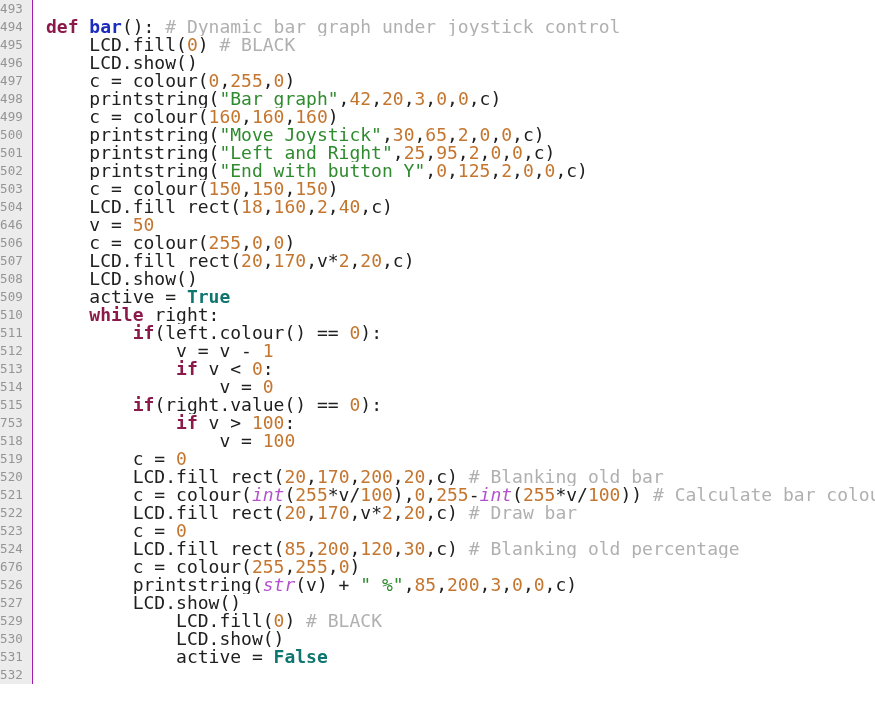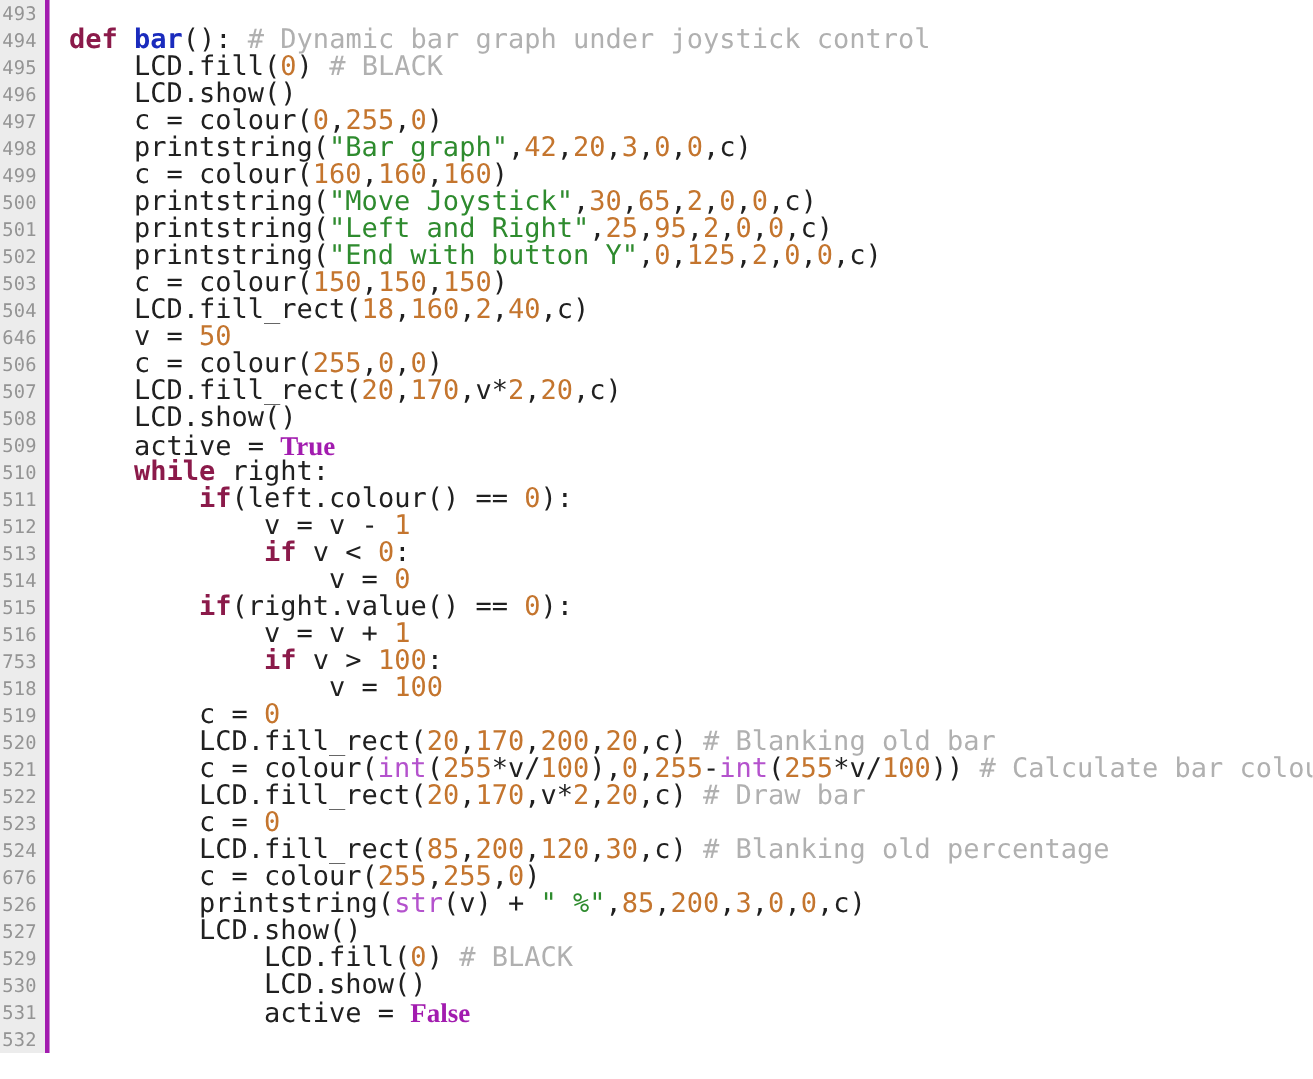--- a/index.html
+++ b/index.html
@@ -29,47 +29,47 @@
     line-height: 18px;
     white-space: pre;
   }
 
   .gutter-cell {
     flex: 0 0 33px;
     width: 33px;
     box-sizing: border-box;
     background: #ececec;
     color: #949494;
-    text-align: center;
+    text-align: left;
     padding-right: 4px;
     font-size: 12.5px;
     line-height: 18px;
     letter-spacing: 0.1px;
     font-family: "DejaVu Sans Mono", "Liberation Mono", monospace;
     user-select: none;
-    border-right: 3px solid #a21caf;
+    border-right: 1px solid #a21caf;
   }
 
   .code-cell {
     flex: 1 1 auto;
     padding-left: 13px;
     font-size: 18px;
     line-height: 18px;
     color: #202020;
     white-space: pre;
     font-family: "DejaVu Sans Mono", "Liberation Mono", monospace;
     overflow: hidden;
   }
 
   
   .t-plain   { color: #202020; }
   .t-kw      { color: #8b1a4a; font-weight: bold; }
-  .t-kw2     { color: #a21caf; font-weight: bold; font-family: Liberation Serif, serif; }
+  .t-kw2     { color: #0f766e; font-weight: bold; }
   .t-fn      { color: #1a2bbd; font-weight: bold; }
-  .t-builtin { color: #b452cd; }
+  .t-builtin { color: #b452cd; font-style: italic; }
   .t-str     { color: #2e8b2e; }
   .t-num     { color: #c4752e; }
   .t-comment { color: #b0b0b0; }
 </style>
 </head>
 <body>
 
 <div id="code-viewer">
   <div id="code-rows">
       <div class="code-row"><div class="gutter-cell">493</div><div class="code-cell">&nbsp;</div></div>
@@ -88,21 +88,20 @@
       <div class="code-row"><div class="gutter-cell">506</div><div class="code-cell"><span class="t-plain">    c = colour(</span><span class="t-num">255</span><span class="t-plain">,</span><span class="t-num">0</span><span class="t-plain">,</span><span class="t-num">0</span><span class="t-plain">)</span></div></div>
       <div class="code-row"><div class="gutter-cell">507</div><div class="code-cell"><span class="t-plain">    LCD.fill_rect(</span><span class="t-num">20</span><span class="t-plain">,</span><span class="t-num">170</span><span class="t-plain">,v*</span><span class="t-num">2</span><span class="t-plain">,</span><span class="t-num">20</span><span class="t-plain">,c)</span></div></div>
       <div class="code-row"><div class="gutter-cell">508</div><div class="code-cell"><span class="t-plain">    LCD.show()</span></div></div>
       <div class="code-row"><div class="gutter-cell">509</div><div class="code-cell"><span class="t-plain">    active = </span><span class="t-kw2">True</span></div></div>
       <div class="code-row"><div class="gutter-cell">510</div><div class="code-cell"><span class="t-plain">    </span><span class="t-kw">while</span><span class="t-plain"> right:</span></div></div>
       <div class="code-row"><div class="gutter-cell">511</div><div class="code-cell"><span class="t-plain">        </span><span class="t-kw">if</span><span class="t-plain">(left.colour() == </span><span class="t-num">0</span><span class="t-plain">):</span></div></div>
       <div class="code-row"><div class="gutter-cell">512</div><div class="code-cell"><span class="t-plain">            v = v - </span><span class="t-num">1</span></div></div>
       <div class="code-row"><div class="gutter-cell">513</div><div class="code-cell"><span class="t-plain">            </span><span class="t-kw">if</span><span class="t-plain"> v &lt; </span><span class="t-num">0</span><span class="t-plain">:</span></div></div>
       <div class="code-row"><div class="gutter-cell">514</div><div class="code-cell"><span class="t-plain">                v = </span><span class="t-num">0</span></div></div>
       <div class="code-row"><div class="gutter-cell">515</div><div class="code-cell"><span class="t-plain">        </span><span class="t-kw">if</span><span class="t-plain">(right.value() == </span><span class="t-num">0</span><span class="t-plain">):</span></div></div>
-      <div class="code-row"><div class="gutter-cell">516</div><div class="code-cell"><span class="t-plain">            v = v + </span><span class="t-num">1</span></div></div>
       <div class="code-row"><div class="gutter-cell">753</div><div class="code-cell"><span class="t-plain">            </span><span class="t-kw">if</span><span class="t-plain"> v &gt; </span><span class="t-num">100</span><span class="t-plain">:</span></div></div>
       <div class="code-row"><div class="gutter-cell">518</div><div class="code-cell"><span class="t-plain">                v = </span><span class="t-num">100</span></div></div>
       <div class="code-row"><div class="gutter-cell">519</div><div class="code-cell"><span class="t-plain">        c = </span><span class="t-num">0</span></div></div>
       <div class="code-row"><div class="gutter-cell">520</div><div class="code-cell"><span class="t-plain">        LCD.fill_rect(</span><span class="t-num">20</span><span class="t-plain">,</span><span class="t-num">170</span><span class="t-plain">,</span><span class="t-num">200</span><span class="t-plain">,</span><span class="t-num">20</span><span class="t-plain">,c) </span><span class="t-comment"># Blanking old bar</span></div></div>
       <div class="code-row"><div class="gutter-cell">521</div><div class="code-cell"><span class="t-plain">        c = colour(</span><span class="t-builtin">int</span><span class="t-plain">(</span><span class="t-num">255</span><span class="t-plain">*v/</span><span class="t-num">100</span><span class="t-plain">),</span><span class="t-num">0</span><span class="t-plain">,</span><span class="t-num">255</span><span class="t-plain">-</span><span class="t-builtin">int</span><span class="t-plain">(</span><span class="t-num">255</span><span class="t-plain">*v/</span><span class="t-num">100</span><span class="t-plain">)) </span><span class="t-comment"># Calculate bar colour Blue -&gt; Magenta -&gt; Red</span></div></div>
       <div class="code-row"><div class="gutter-cell">522</div><div class="code-cell"><span class="t-plain">        LCD.fill_rect(</span><span class="t-num">20</span><span class="t-plain">,</span><span class="t-num">170</span><span class="t-plain">,v*</span><span class="t-num">2</span><span class="t-plain">,</span><span class="t-num">20</span><span class="t-plain">,c) </span><span class="t-comment"># Draw bar</span></div></div>
       <div class="code-row"><div class="gutter-cell">523</div><div class="code-cell"><span class="t-plain">        c = </span><span class="t-num">0</span></div></div>
       <div class="code-row"><div class="gutter-cell">524</div><div class="code-cell"><span class="t-plain">        LCD.fill_rect(</span><span class="t-num">85</span><span class="t-plain">,</span><span class="t-num">200</span><span class="t-plain">,</span><span class="t-num">120</span><span class="t-plain">,</span><span class="t-num">30</span><span class="t-plain">,c) </span><span class="t-comment"># Blanking old percentage</span></div></div>
       <div class="code-row"><div class="gutter-cell">676</div><div class="code-cell"><span class="t-plain">        c = colour(</span><span class="t-num">255</span><span class="t-plain">,</span><span class="t-num">255</span><span class="t-plain">,</span><span class="t-num">0</span><span class="t-plain">)</span></div></div>
       <div class="code-row"><div class="gutter-cell">526</div><div class="code-cell"><span class="t-plain">        printstring(</span><span class="t-builtin">str</span><span class="t-plain">(v) + </span><span class="t-str">" %"</span><span class="t-plain">,</span><span class="t-num">85</span><span class="t-plain">,</span><span class="t-num">200</span><span class="t-plain">,</span><span class="t-num">3</span><span class="t-plain">,</span><span class="t-num">0</span><span class="t-plain">,</span><span class="t-num">0</span><span class="t-plain">,c)</span></div></div>

